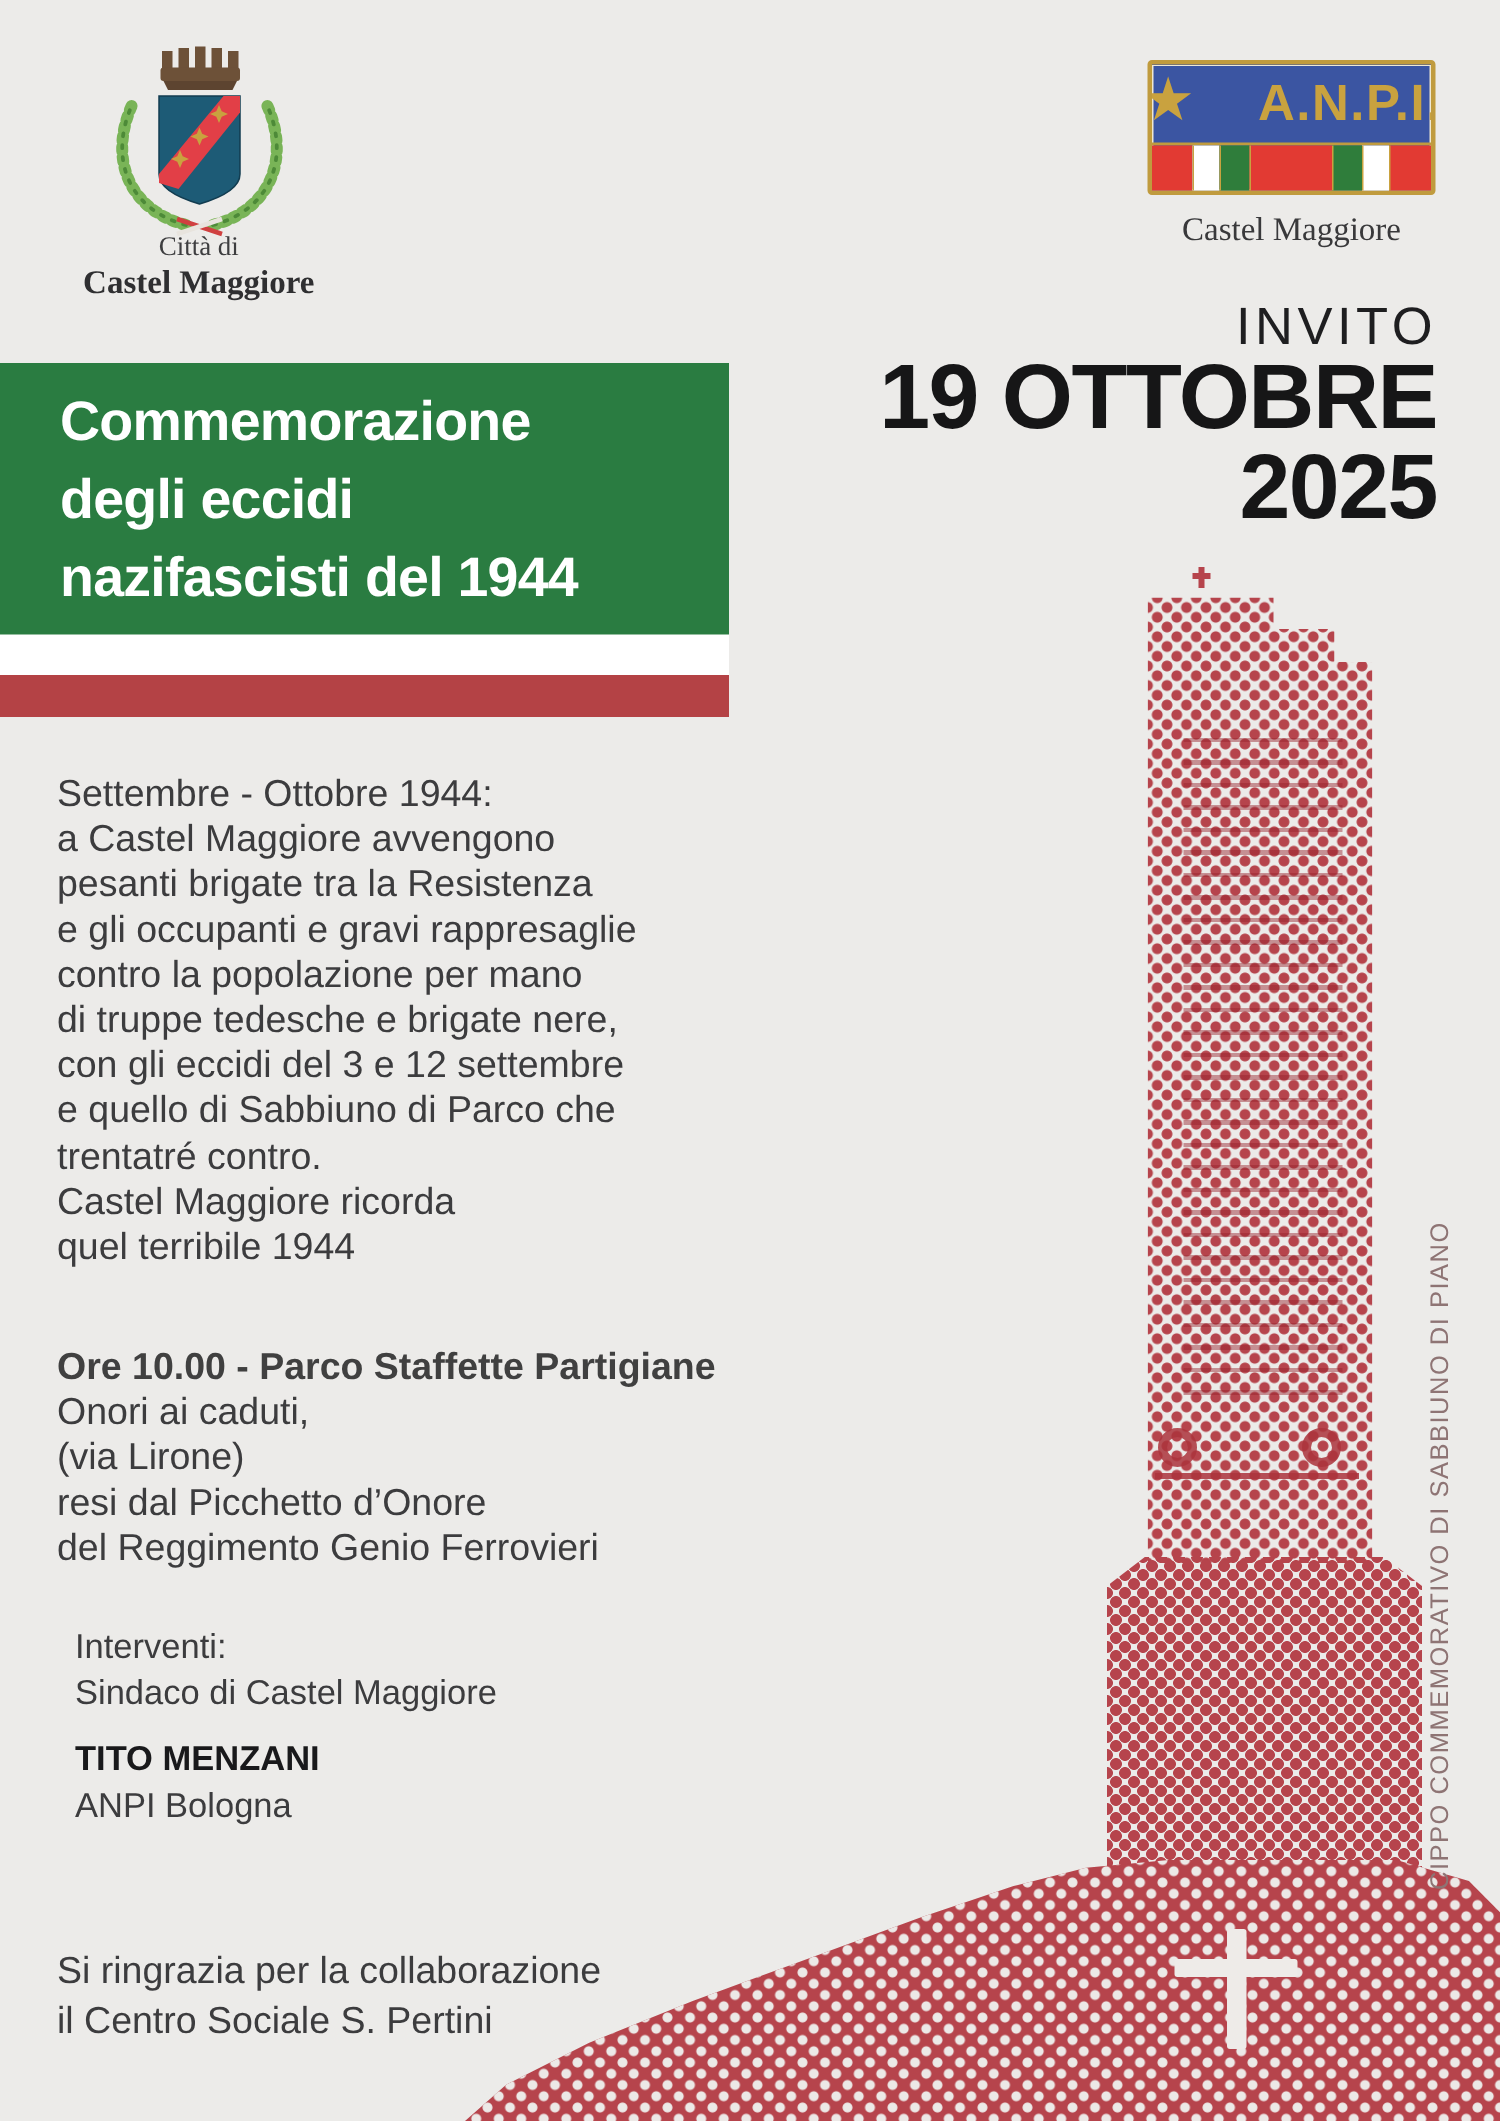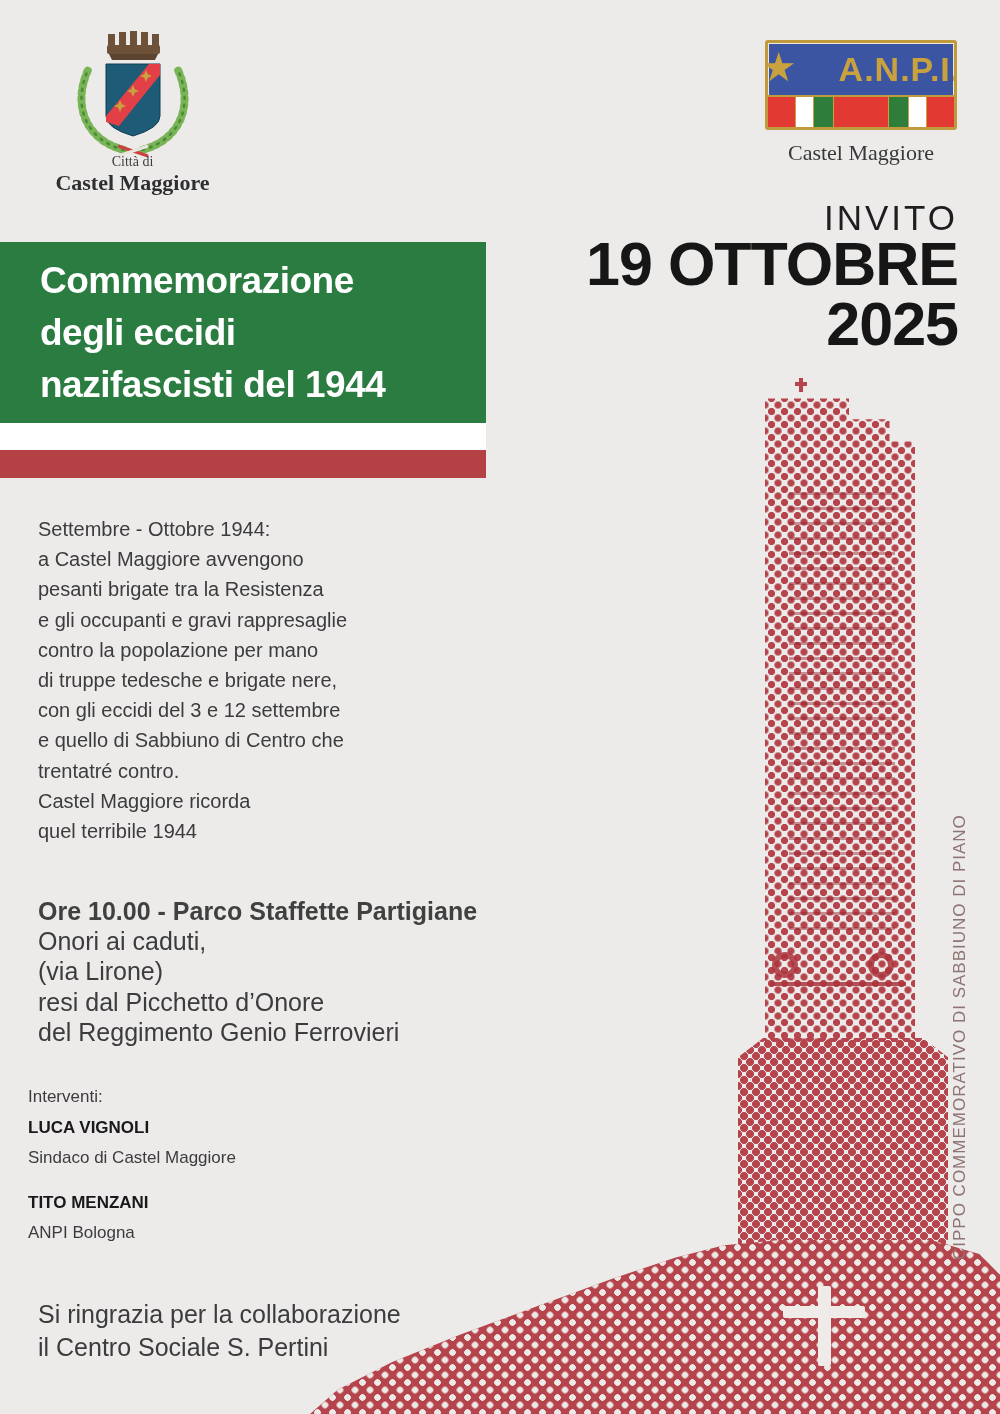--- a/index.html
+++ b/index.html
@@ -4,21 +4,21 @@
 <style>
   html,body{margin:0;padding:0;background:#d8d8d6;}
   .poster{
     position:relative;width:1000px;height:1414px;margin:0 auto;
     background:#ecebe9;overflow:hidden;
     font-family:"Liberation Sans",sans-serif;color:#3c3c3e;
   }
   
   .crest{position:absolute;left:55px;top:18px;width:155px;text-align:center;}
   .crest svg{display:block;margin:0 auto;}
-  .crest-cap1{font-family:"Liberation Serif",serif;font-size:14px;color:#3e3e40;margin-top:-6px;}
+  .crest-cap1{font-family:"Liberation Serif",serif;font-size:18px;color:#3e3e40;margin-top:-6px;}
   .crest-cap2{font-family:"Liberation Serif",serif;font-size:22px;font-weight:bold;color:#2f2f31;}
   
   .anpi{position:absolute;left:765px;top:40px;width:192px;text-align:center;}
   .anpi-badge{
     width:192px;height:90px;box-sizing:border-box;border:3px solid #c09b3e;
     border-radius:3px;overflow:hidden;background:#3b55a2;box-shadow:0 0 0 1px #efe8d2 inset;
   }
   .anpi-top{height:52px;display:flex;align-items:center;justify-content:center;gap:2px;}
   .anpi-star{color:#c9a23f;font-size:40px;line-height:40px;margin-top:-4px;}
   .anpi-word{color:#c9a23f;font-size:34px;font-weight:bold;letter-spacing:1px;margin-left:40px;}
@@ -37,24 +37,24 @@
   }
   
   .banner-green{
     position:absolute;left:0;top:242px;width:486px;height:224px;box-sizing:border-box;
     background:#2a7c41;padding:13px 0 0 40px;
   }
   .banner-green div{color:#ffffff;font-size:37px;font-weight:bold;line-height:52px;letter-spacing:-0.5px;}
   .banner-white{position:absolute;left:0;top:423px;width:486px;height:27px;background:#ffffff;}
   .banner-red{position:absolute;left:0;top:450px;width:486px;height:28px;background:#b44245;}
   
-  .bodytext{position:absolute;left:38px;top:514px;font-size:20px;line-height:30.2px;color:#3c3c3e;}
+  .bodytext{position:absolute;left:38px;top:514px;font-size:25px;line-height:30.2px;color:#3c3c3e;}
   .event{position:absolute;left:38px;top:896px;font-size:25px;line-height:30.2px;color:#3c3c3e;}
   .event .strong{font-weight:bold;color:#404040;}
-  .speakers{position:absolute;left:28px;top:1082px;font-size:17px;line-height:30.5px;color:#3c3c3e;}
+  .speakers{position:absolute;left:50px;top:1082px;font-size:23px;line-height:30.5px;color:#3c3c3e;}
   .speakers .name{font-weight:bold;color:#19191b;}
   .speaker-gap{height:14px;}
   .thanks{position:absolute;left:38px;top:1298px;font-size:25px;line-height:33px;color:#3c3c3e;}
   
   .ht{
     background-image:
       radial-gradient(circle, #b6444c 3.3px, transparent 3.9px),
       radial-gradient(circle, #b6444c 3.3px, transparent 3.9px);
     background-size:13px 13px;
     background-position:0 0, 6.5px 6.5px;
@@ -179,37 +179,36 @@
   <div class="banner-red"></div>
 
   <div class="bodytext">
     <div>Settembre - Ottobre 1944:</div>
     <div>a Castel Maggiore avvengono</div>
     <div>pesanti brigate tra la Resistenza</div>
     <div>e gli occupanti e gravi rappresaglie</div>
     <div>contro la popolazione per mano</div>
     <div>di truppe tedesche e brigate nere,</div>
     <div>con gli eccidi del 3 e 12 settembre</div>
-    <div>e quello di Sabbiuno di Centro che</div>
+    <div>e quello di Sabbiuno di Parco che</div>
     <div>trentatré contro.</div>
     <div>Castel Maggiore ricorda</div>
     <div>quel terribile 1944</div>
   </div>
 
   <div class="event">
     <div class="strong">Ore 10.00 - Parco Staffette Partigiane</div>
     <div>Onori ai caduti,</div>
     <div>(via Lirone)</div>
     <div>resi dal Picchetto d’Onore</div>
     <div>del Reggimento Genio Ferrovieri</div>
   </div>
 
   <div class="speakers">
     <div>Interventi:</div>
-    <div class="name">LUCA VIGNOLI</div>
     <div>Sindaco di Castel Maggiore</div>
     <div class="speaker-gap"></div>
     <div class="name">TITO MENZANI</div>
     <div>ANPI Bologna</div>
   </div>
 
   <div class="thanks">
     <div>Si ringrazia per la collaborazione</div>
     <div>il Centro Sociale S. Pertini</div>
   </div>

